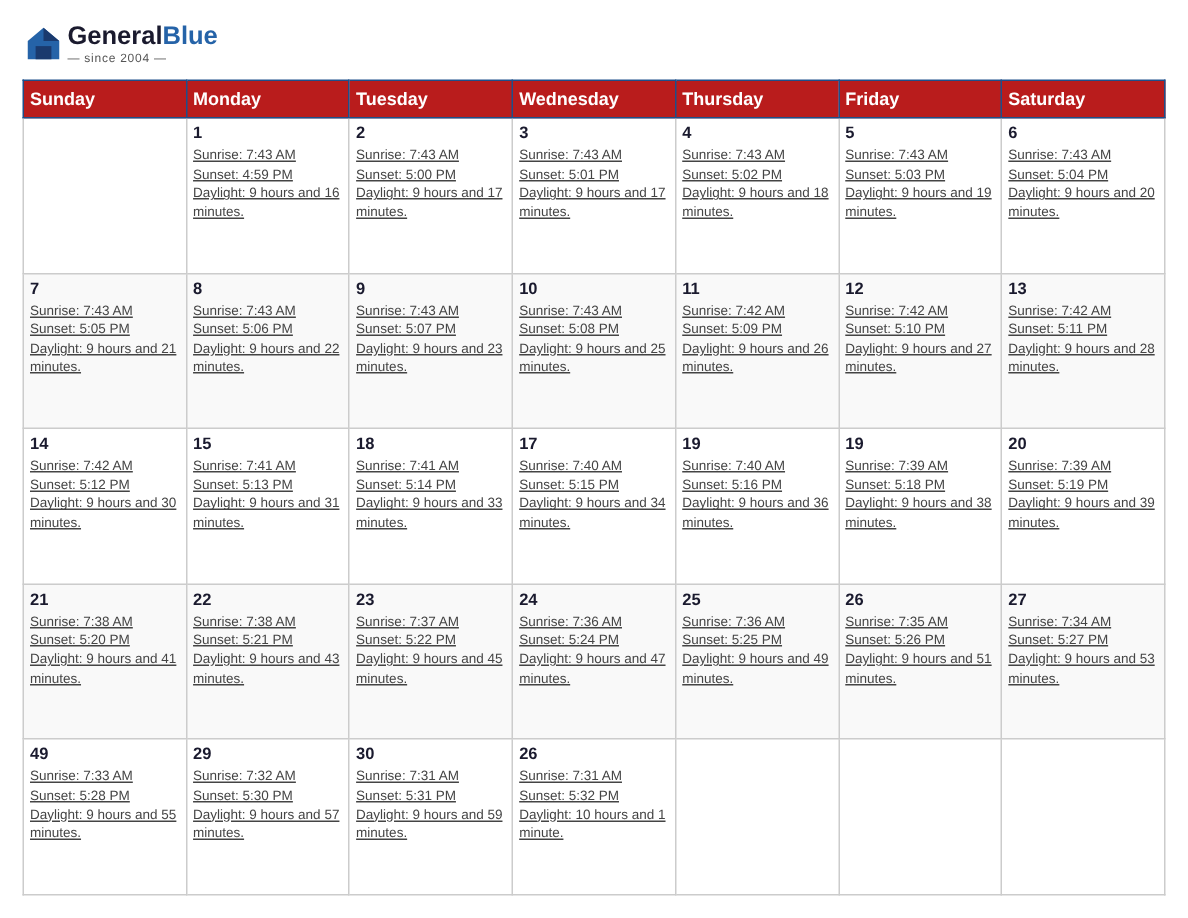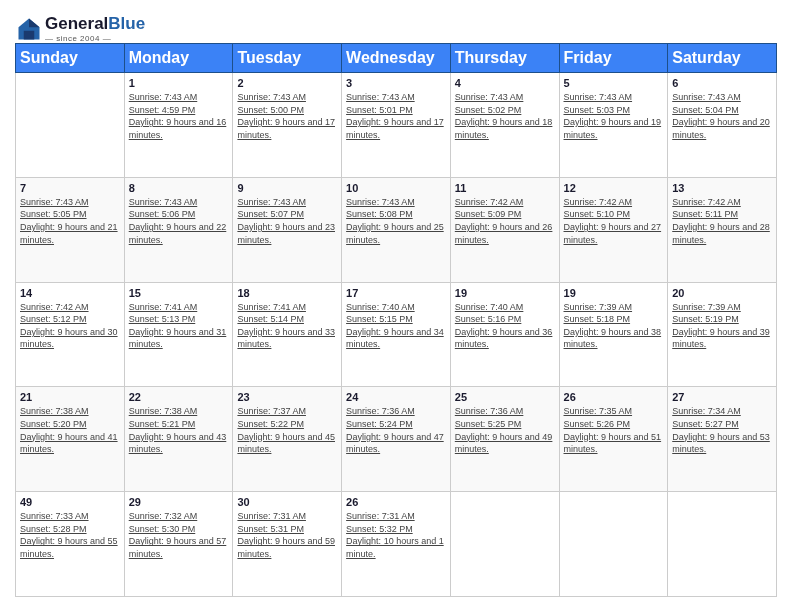--- a/index.html
+++ b/index.html
@@ -14,21 +14,21 @@
       width: 792px;
       height: 612px;
       padding: 15px;
       display: flex;
       flex-direction: column;
     }
     .header {
       display: flex;
       justify-content: space-between;
       align-items: flex-start;
-      margin-bottom: 0;
+      margin-bottom: 10px;
     }
     .logo {
       display: flex;
       align-items: center;
     }
     .logo-icon {
       width: 28px;
       height: 28px;
       margin-right: 2px;
     }
@@ -46,24 +46,24 @@
       color: #555;
     }
     .calendar {
       flex: 1;
       border: 1px solid #ccc;
       border-collapse: collapse;
       width: 100%;
       table-layout: fixed;
     }
     .calendar th {
-      background: #3b82f6;
+      background: #b91c1c;
       color: white;
       padding: 5px 4px;
-      font-size: 16px;
+      font-size: 12px;
       font-weight: bold;
       border: 1px solid #1d4f8a;
       text-align: left;
     }
     .calendar td {
       border: 1px solid #ccc;
       vertical-align: top;
       padding: 4px;
       font-size: 9.5px;
       color: #333;

